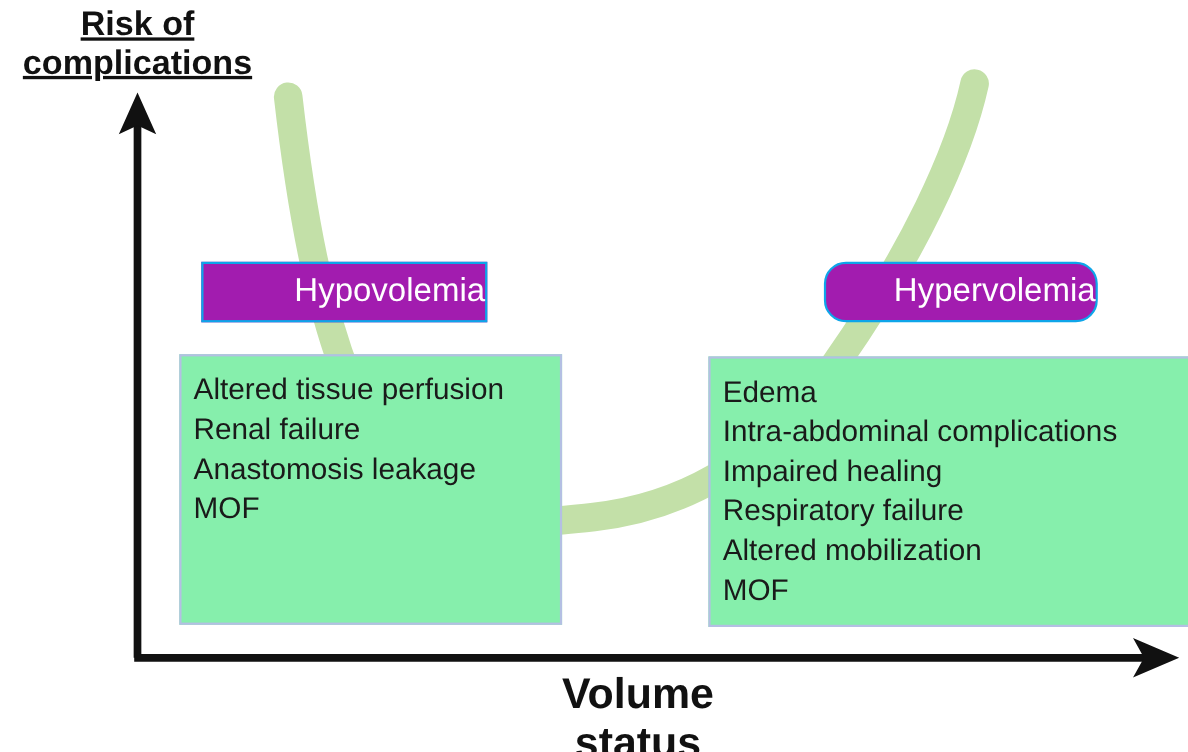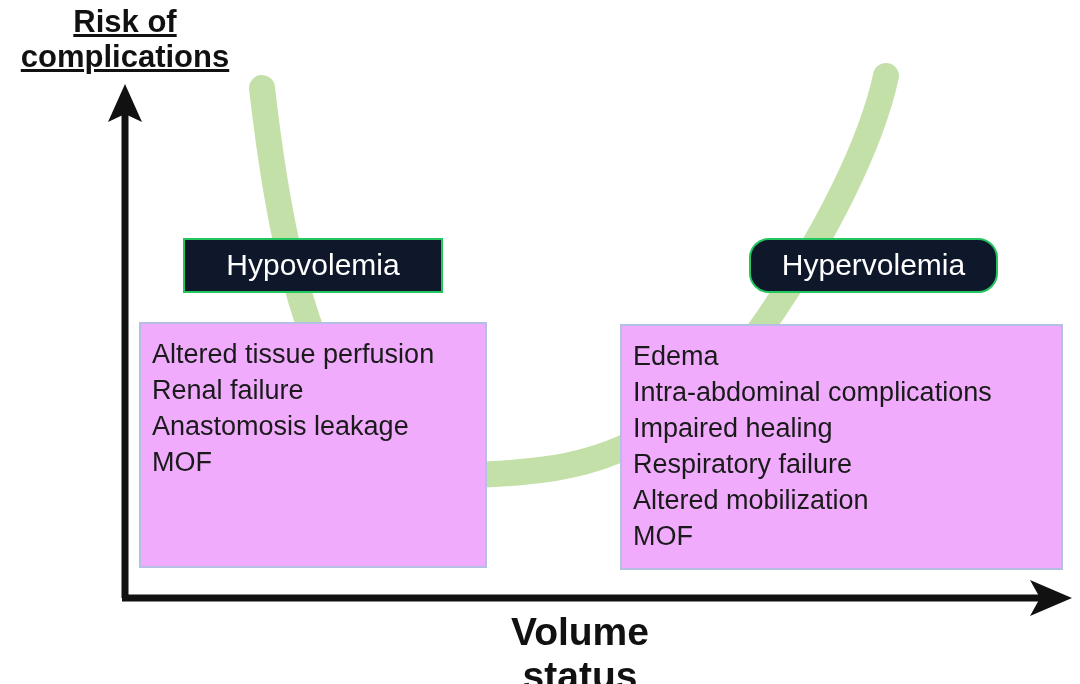--- a/index.html
+++ b/index.html
@@ -54,49 +54,50 @@
     width: 1080px;
     height: 684px;
   }
   #curve-layer { z-index: 1; }
   #axes-layer  { z-index: 4; }
 
   
   .badge {
     position: absolute;
     z-index: 3;
-    background: #0f172a;
-    border: 2px solid #22c55e;
+    background: #a21caf;
+    border: 2px solid #0ea5e9;
     color: #ffffff;
     font-size: 30px;
     line-height: 50px;
-    text-align: center;
+    text-align: right;
     box-sizing: border-box;
     height: 55px;
   }
   #badge-hypovolemia {
     left: 183px;
     top: 238px;
     width: 260px;
   }
   #badge-hypervolemia {
     left: 749px;
     top: 238px;
     width: 249px;
     border-radius: 20px;
   }
 
   
   .panel {
     position: absolute;
     z-index: 2;
-    background: #f0abfc;
+    background: #86efac;
     border: 2px solid #b4bfe3;
     box-sizing: border-box;
     padding: 12px 0 10px 11px;
+    margin-left: 24px;
   }
   #panel-hypovolemia {
     left: 139px;
     top: 322px;
     width: 348px;
     height: 246px;
   }
   #panel-hypervolemia {
     left: 620px;
     top: 324px;

